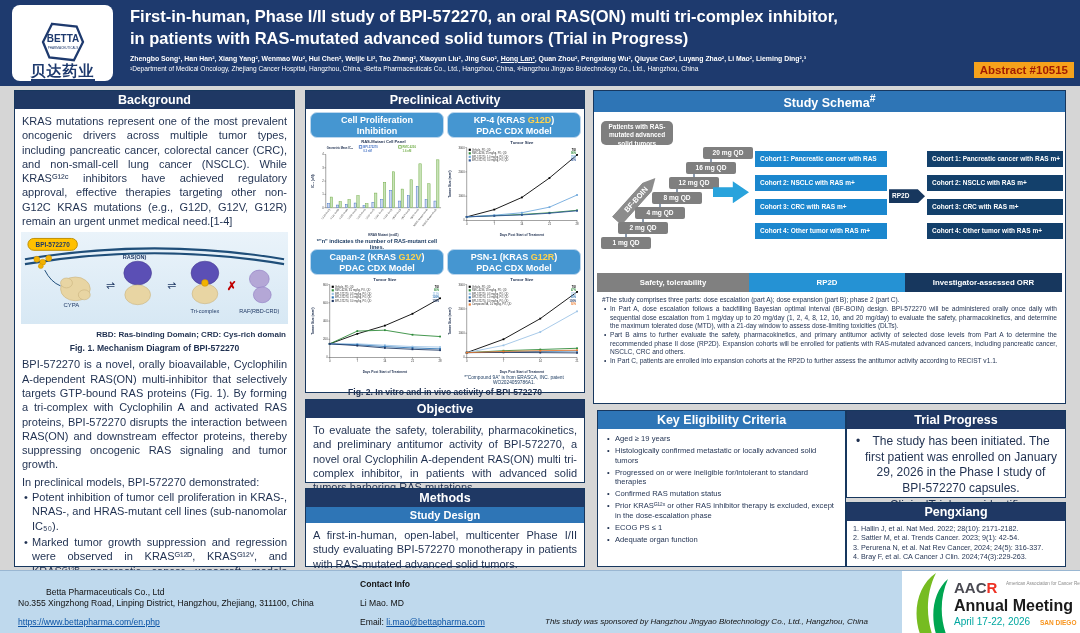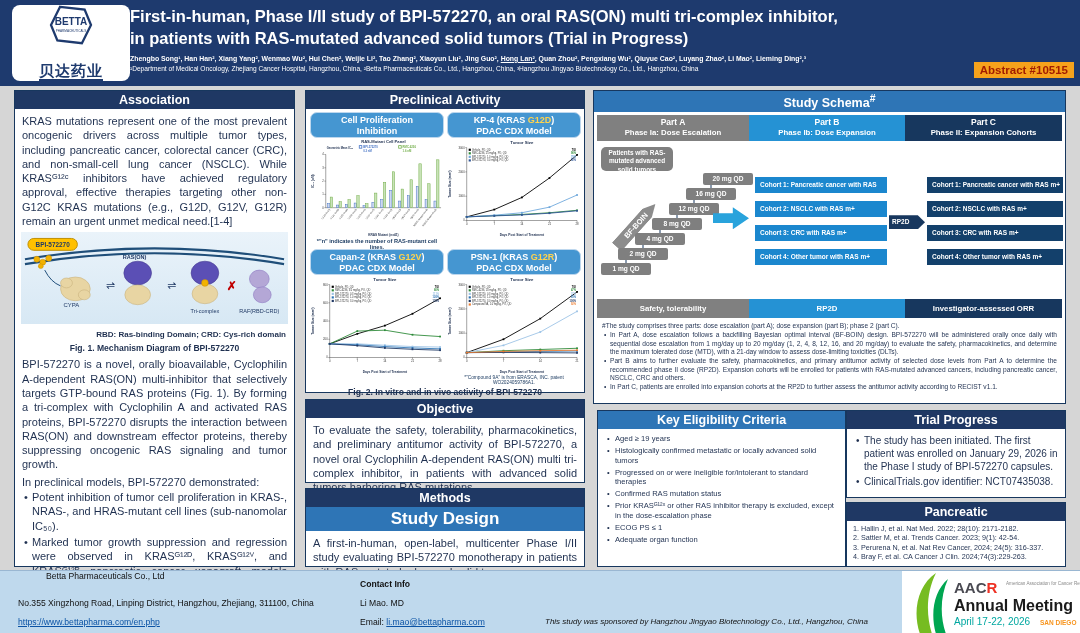--- a/index.html
+++ b/index.html
@@ -2,22 +2,22 @@
 <html><head>
 <meta charset="utf-8">
 <style>
   * { margin:0; padding:0; box-sizing:border-box; }
   html,body { background:#c9c9c9; }
   body { font-family:"Liberation Sans", sans-serif; }
   #poster { position:relative; width:1080px; height:633px; background:#d6d6d6; overflow:hidden; }
 
   
   #hdr { position:absolute; left:0; top:0; width:1080px; height:86px; background:#1e3a6e; color:#fff; }
-  #logo-box { position:absolute; left:12px; top:5px; width:118px; height:76px; background:#fff; border-radius:8px;
-              display:flex; flex-direction:column; align-items:center; justify-content:space-between; gap:0; }
+  #logo-box { position:absolute; left:12px; top:5px; width:101px; height:76px; background:#fff; border-radius:8px;
+              display:flex; flex-direction:column; align-items:center; justify-content:flex-end; gap:0; }
   #hex { width:46px; height:40px; }
   #logo-cn { font-size:15px; font-weight:bold; color:#1e3a6e; border-bottom:2px solid #1e3a6e; line-height:1.15; letter-spacing:1px; }
   #hdr-center { position:absolute; left:130px; right:95px; top:5px; text-align:left; }
   .title-line { font-size:16.5px; font-weight:bold; line-height:1.35; }
   #authors { font-size:6.9px; margin-top:5px; font-weight:bold; }
   #authors .hl { text-decoration:underline; }
   #affil { font-size:6.6px; margin-top:3px; }
   #abstract-badge { position:absolute; right:6px; bottom:8px; background:#f6a21c; color:#a31d00; font-weight:bold;
                     font-size:11.5px; padding:2px 6px; }
 
@@ -98,21 +98,21 @@
     <div id="hdr-center">
       <div class="title-line">First-in-human, Phase I/II study of BPI-572270, an oral RAS(ON) multi tri-complex inhibitor,</div>
       <div class="title-line">in patients with RAS-mutated advanced solid tumors (Trial in Progress)</div>
       <div id="authors"><span>Zhengbo Song¹, Han Han², Xiang Yang², Wenmao Wu², Hui Chen², Weijie Li², Tao Zhang², Xiaoyun Liu², Jing Guo², </span><span class="hl">Hong Lan²</span><span>, Quan Zhou², Pengxiang Wu², Qiuyue Cao², Luyang Zhao², Li Mao², Lieming Ding²,³</span></div>
       <div id="affil">¹Department of Medical Oncology, Zhejiang Cancer Hospital, Hangzhou, China, ²Betta Pharmaceuticals Co., Ltd., Hangzhou, China, ³Hangzhou Jingyao Biotechnology Co., Ltd., Hangzhou, China</div>
     </div>
     <div id="abstract-badge">Abstract #10515</div>
   </div>
 
   <div class="panel" style="left:14px; top:90px; width:281px; height:477px;">
-    <div class="panel-h">Association</div>
+    <div class="panel-h">Background</div>
     <div class="body-txt" style="padding-bottom:2px;">KRAS mutations represent one of the most prevalent oncogenic drivers across multiple tumor types, including pancreatic cancer, colorectal cancer (CRC), and non-small-cell lung cancer (NSCLC). While KRASᴳ¹²ᶜ inhibitors have achieved regulatory approval, effective therapies targeting other non-G12C KRAS mutations (e.g., G12D, G12V, G12R) remain an urgent unmet medical need.[1-4]</div>
     <div id="fig1-box">
       <svg viewBox="0 0 270 90" style="width:100%;height:100%;">
         <path d="M4,26 Q135,4 266,26" fill="none" stroke="#1f4e79" stroke-width="2.2"></path>
         <path d="M4,31 Q135,9 266,31" fill="none" stroke="#1f4e79" stroke-width="2.2"></path>
         <rect x="7" y="5" rx="6" ry="6" width="50" height="12" fill="#ffc000" stroke="#bf8f00"></rect>
         <text x="32" y="13.5" text-anchor="middle" font-size="6.5" font-weight="bold" fill="#1f3864">BPI-572270</text>
         <g fill="#f2b200" stroke="#c98f00" stroke-width="0.5">
           <circle cx="16" cy="26" r="3"></circle>
             <circle cx="22" cy="29" r="3"></circle>
@@ -463,41 +463,27 @@
     <div class="fig-cap">Fig. 2. In vitro and in vivo activity of BPI-572270</div>
   </div>
 
   <div class="panel" style="left:305px; top:399px; width:280px; height:84px;">
     <div class="panel-h">Objective</div>
     <div class="body-txt">To evaluate the safety, tolerability, pharmacokinetics, and preliminary antitumor activity of BPI-572270, a novel oral Cyclophilin A-dependent RAS(ON) multi tri-complex inhibitor, in patients with advanced solid tumors harboring RAS mutations.</div>
   </div>
 
   <div class="panel" style="left:305px; top:488px; width:280px; height:79px;">
     <div class="panel-h">Methods</div>
-    <div class="panel-h blue" style="font-size:17px;">Study Design</div>
+    <div class="panel-h blue" style="font-size:11px;">Study Design</div>
     <div class="body-txt">A first-in-human, open-label, multicenter Phase I/II study evaluating BPI-572270 monotherapy in patients with RAS-mutated advanced solid tumors.</div>
   </div>
 
   <div class="panel" style="left:593px; top:90px; width:473px; height:314px;">
     <div class="panel-h blue"><span>Study Schema</span><sup>#</sup></div>
     <div id="schema-body">
-      <div class="parts-row">
-        <div class="part-cell w1 bg-gray">
-            <div class="l1">Part A</div>
-            <div class="l2">Phase Ia: Dose Escalation</div>
-          </div>
-        <div class="part-cell w2 bg-blue">
-            <div class="l1">Part B</div>
-            <div class="l2">Phase Ib: Dose Expansion</div>
-          </div>
-        <div class="part-cell w3 bg-navy">
-            <div class="l1">Part C</div>
-            <div class="l2">Phase II: Expansion Cohorts</div>
-          </div>
-      </div>
       <div id="schema-diagram">
         <svg style="position:absolute; left:0; top:0; width:160px; height:158px;" viewBox="0 0 160 158">
           <path d="M29,122 V113 H21 M46,107 V98 H38 M63,92 V83 H55 M80,77 V68 H72 M97,62 V53 H89 M114,47 V38 H106" fill="none" stroke="#17375e" stroke-width="1"></path>
         </svg>
         <div class="gbox" id="patients-box">Patients with RAS-mutated advanced solid tumors</div>
         <div id="bfboin">BF-BOIN</div>
         <div class="gbox dose" style="left:4px; top:122px;">1 mg QD</div>
         <div class="gbox dose" style="left:21px; top:107px;">2 mg QD</div>
         <div class="gbox dose" style="left:38px; top:92px;">4 mg QD</div>
         <div class="gbox dose" style="left:55px; top:77px;">8 mg QD</div>
@@ -539,38 +525,38 @@
       <li>Progressed on or were ineligible for/intolerant to standard therapies</li>
       <li>Confirmed RAS mutation status</li>
       <li>Prior KRASᴳ¹²ˣ or other RAS inhibitor therapy is excluded, except in the dose-escalation phase</li>
       <li>ECOG PS ≤ 1</li>
       <li>Adequate organ function</li>
     </ul>
   </div>
 
   <div class="panel" style="left:846px; top:410px; width:220px; height:88px;">
     <div class="panel-h">Trial Progress</div>
-    <ul class="blt body-txt" style="font-size:10px; text-align:left;">
+    <ul class="blt body-txt" style="font-size:12px; text-align:center;">
       <li>The study has been initiated. The first patient was enrolled on January 29, 2026 in the Phase I study of BPI-572270 capsules.</li>
       <li>ClinicalTrials.gov identifier: NCT07435038.</li>
     </ul>
   </div>
 
   <div class="panel" style="left:846px; top:502px; width:220px; height:65px;">
-    <div class="panel-h">Pancreatic</div>
+    <div class="panel-h">Pengxiang</div>
     <div class="body-txt" style="font-size:7.2px; text-align:left; padding:3px 6px;">
       <div>1. Hallin J, et al. Nat Med. 2022; 28(10): 2171-2182.</div>
       <div>2. Sattler M, et al. Trends Cancer. 2023; 9(1): 42-54.</div>
       <div>3. Perurena N, et al. Nat Rev Cancer, 2024; 24(5): 316-337.</div>
       <div>4. Bray F, et al. CA Cancer J Clin. 2024;74(3):229-263.</div>
     </div>
   </div>
 
   <div id="ftr">
-    <div class="f-txt" style="left:18px; top:0;padding-left:28px;">Betta Pharmaceuticals Co., Ltd</div>
+    <div class="f-txt" style="left:18px; top:16px;padding-left:28px;">Betta Pharmaceuticals Co., Ltd</div>
     <div class="f-txt" style="left:18px; top:27px;">No.355 Xingzhong Road, Linping District, Hangzhou, Zhejiang, 311100, China</div>
     <a class="f-txt lnk" style="left:18px; top:46px;">https://www.bettapharma.com/en.php</a>
     <div class="f-txt" style="left:360px; top:8px; font-weight:bold;">Contact Info</div>
     <div class="f-txt" style="left:360px; top:27px;">Li Mao. MD</div>
     <div class="f-txt" style="left:360px; top:46px;"><span>Email: </span><a class="lnk">li.mao@bettapharma.com</a></div>
     <div class="f-txt" id="sponsor" style="left:545px; top:46px;">This study was sponsored by Hangzhou Jingyao Biotechnology Co., Ltd., Hangzhou, China</div>
     <div id="aacr-box">
       <svg viewBox="0 0 178 63" style="width:100%; height:100%;">
         <path d="M18,63 C10,40 16,14 34,2 C24,22 24,44 30,63 Z" fill="#76bc21"></path>
         <path d="M34,63 C28,42 32,20 46,8 C38,26 38,46 44,63 Z" fill="#00a651"></path>

